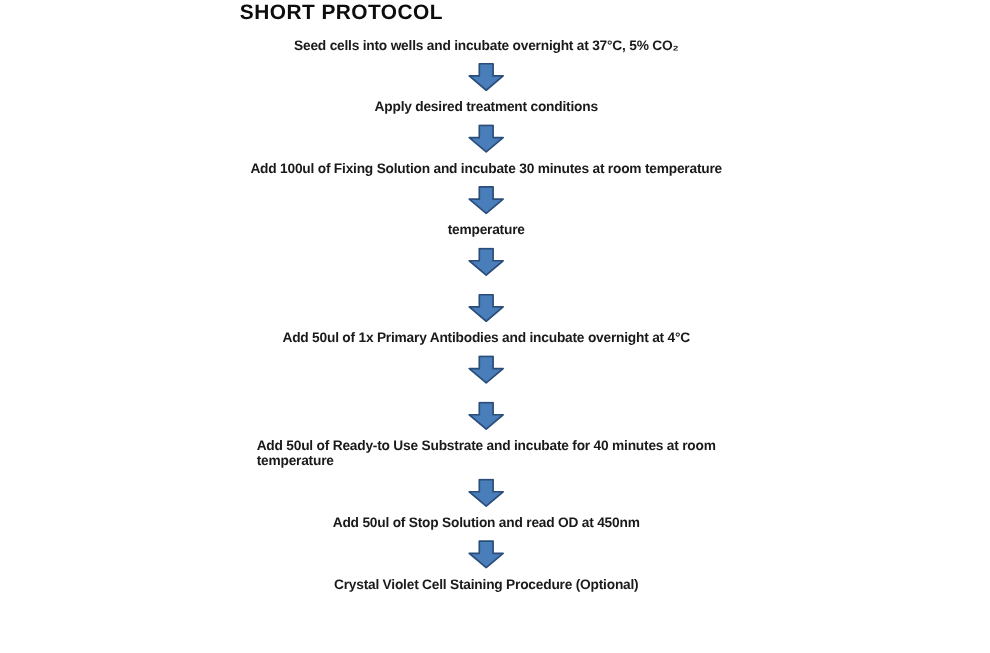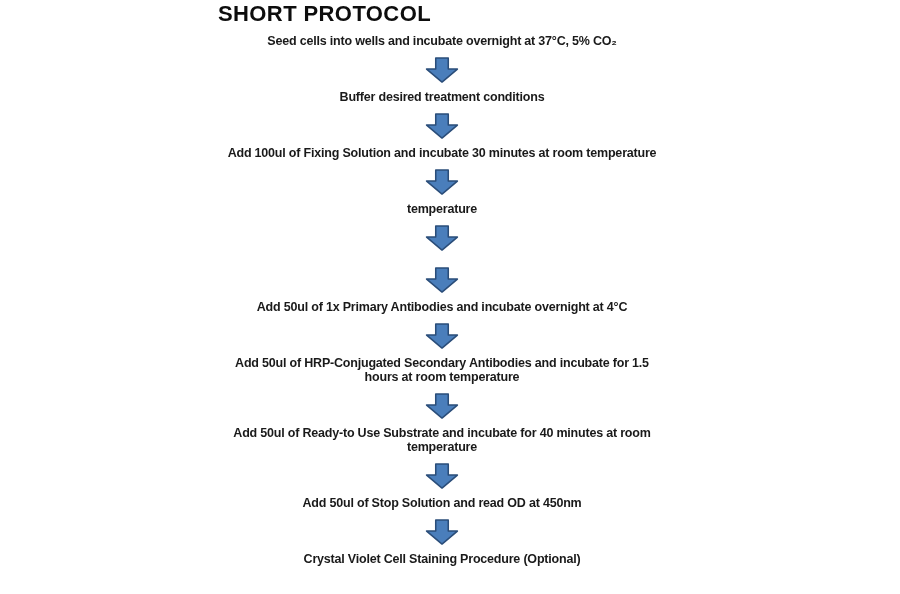--- a/index.html
+++ b/index.html
@@ -9,36 +9,35 @@
     height: 594px;
     background: #ffffff;
     overflow: hidden;
     font-family: "Liberation Sans", sans-serif;
   }
   .title {
     position: absolute;
     left: 218px;
     top: 1px;
     margin: 0;
-    font-size: 22px;
+    font-size: 19px;
     font-weight: 700;
     letter-spacing: 0.4px;
     color: #0d0d0d;
   }
   .flow {
     position: absolute;
     left: 0;
     top: 34px;
     width: 884px;
     display: flex;
     flex-direction: column;
     align-items: center;
   }
   .step {
-    text-align: center;
     color: #1a1a1a;
     font-size: 12.5px;
     font-weight: 700;
     letter-spacing: -0.2px;
   }
   .step .line {
     line-height: 14px;
     white-space: nowrap;
   }
   .arrow {
@@ -57,21 +56,21 @@
   <div class="flow" id="flow">
       <div class="step">
         <div class="line">Seed cells into wells and incubate overnight at 37°C, 5% CO₂</div>
       </div>
       <div class="arrow">
         <svg viewBox="0 0 36 27" xmlns="http://www.w3.org/2000/svg">
           <path d="M11.5 1 H24.5 V12.5 H34 L18 26 L2 12.5 H11.5 Z" fill="#4A7EBB" stroke="#2A4D79" stroke-width="1.6" stroke-linejoin="round"></path>
         </svg>
       </div>
       <div class="step">
-        <div class="line">Buffer desired treatment conditions</div>
+        <div class="line">Apply desired treatment conditions</div>
       </div>
       <div class="arrow">
         <svg viewBox="0 0 36 27" xmlns="http://www.w3.org/2000/svg">
           <path d="M11.5 1 H24.5 V12.5 H34 L18 26 L2 12.5 H11.5 Z" fill="#4A7EBB" stroke="#2A4D79" stroke-width="1.6" stroke-linejoin="round"></path>
         </svg>
       </div>
       <div class="step">
         <div class="line">Add 100ul of Fixing Solution and incubate 30 minutes at room temperature</div>
       </div>
       <div class="arrow">
@@ -93,24 +92,20 @@
         </svg>
       </div>
       <div class="step">
         <div class="line">Add 50ul of 1x Primary Antibodies and incubate overnight at 4°C</div>
       </div>
       <div class="arrow">
         <svg viewBox="0 0 36 27" xmlns="http://www.w3.org/2000/svg">
           <path d="M11.5 1 H24.5 V12.5 H34 L18 26 L2 12.5 H11.5 Z" fill="#4A7EBB" stroke="#2A4D79" stroke-width="1.6" stroke-linejoin="round"></path>
         </svg>
       </div>
-      <div class="step">
-        <div class="line">Add 50ul of HRP-Conjugated Secondary Antibodies and incubate for 1.5</div>
-        <div class="line">hours at room temperature</div>
-      </div>
       <div class="arrow">
         <svg viewBox="0 0 36 27" xmlns="http://www.w3.org/2000/svg">
           <path d="M11.5 1 H24.5 V12.5 H34 L18 26 L2 12.5 H11.5 Z" fill="#4A7EBB" stroke="#2A4D79" stroke-width="1.6" stroke-linejoin="round"></path>
         </svg>
       </div>
       <div class="step">
         <div class="line">Add 50ul of Ready-to Use Substrate and incubate for 40 minutes at room</div>
         <div class="line">temperature</div>
       </div>
       <div class="arrow">

